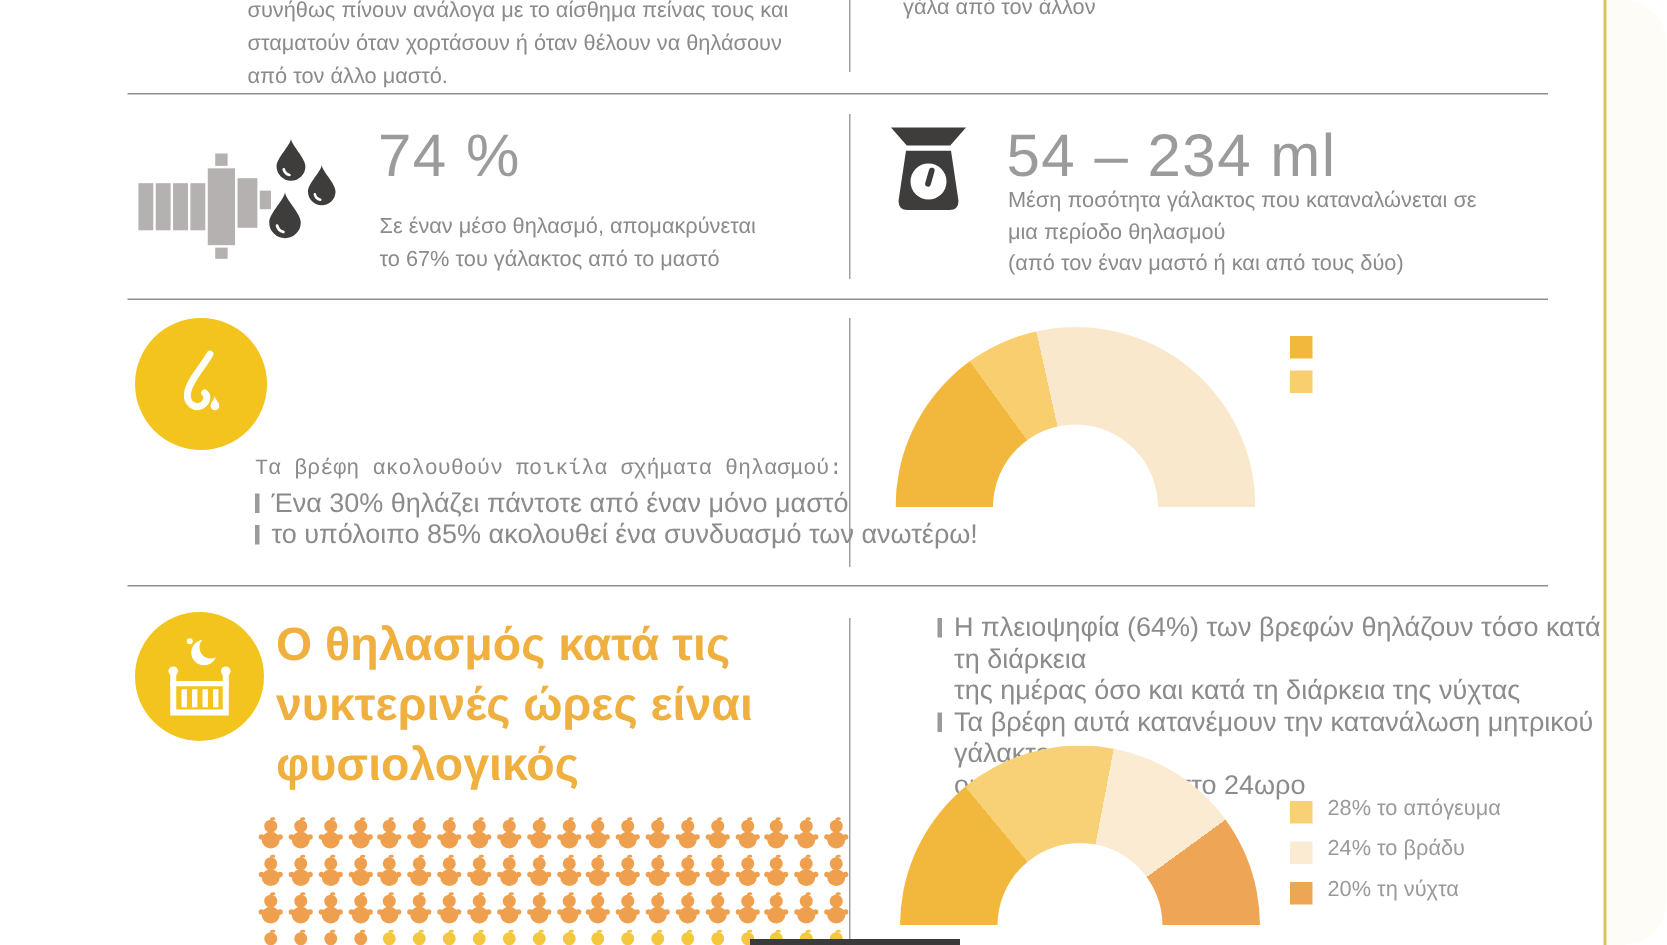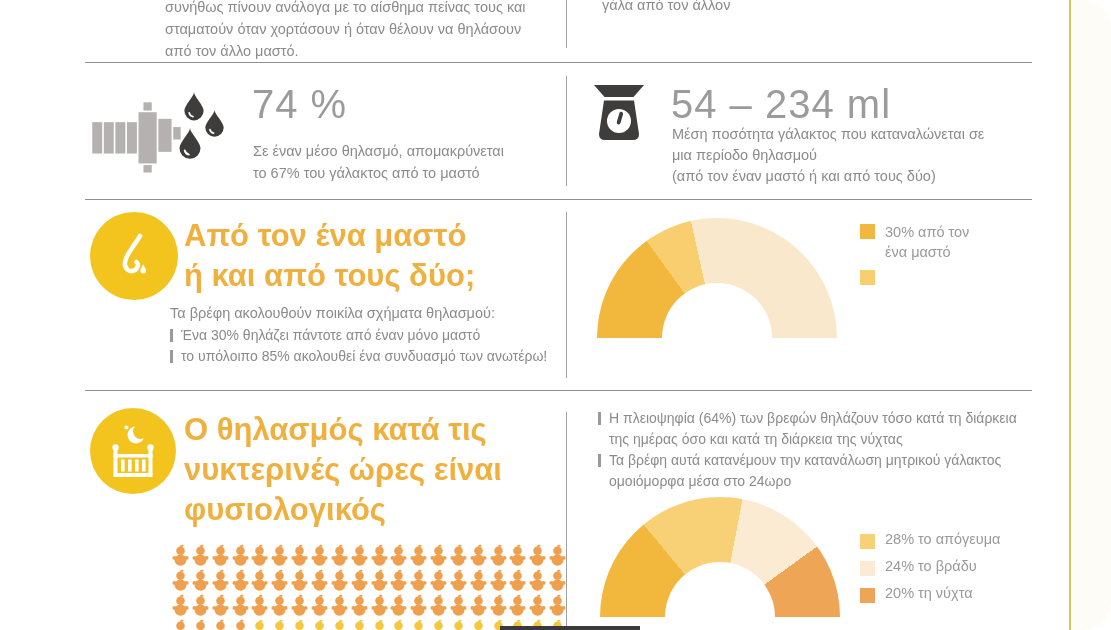--- a/index.html
+++ b/index.html
@@ -24,21 +24,21 @@
   .donut-hole{position:absolute;background:#fff;border-radius:50%;}
   
   .legend{position:absolute;display:flex;flex-direction:column;}
   .legend-item{display:flex;align-items:flex-start;margin-bottom:6px;}
   .legend-night .legend-item{margin-bottom:10px;}
   .swatch{width:15px;height:15px;flex:0 0 15px;margin-right:10px;margin-top:2px;}
   .legend-label{font-size:14.5px;line-height:20px;color:#9a9a9a;white-space:pre-line;}
   .legend-night .legend-label{line-height:15px;}
   
   .list{position:absolute;}
-  .bullet{position:relative;padding-left:11px;font-size:14px;line-height:21px;color:var(--body-text,#8b8b8b);}
+  .bullet{position:relative;padding-left:11px;font-size:18px;line-height:21px;color:var(--body-text,#8b8b8b);}
   .bullet::before{content:"";position:absolute;left:0;top:4px;width:2.5px;height:13px;background:#9a9a9a;}
   .bullet-text{white-space:pre-line;}
   
   .pictogram{position:absolute;}
   .baby{position:absolute;width:17px;height:22px;}
   .footer-bar{position:absolute;background:#3a3a3a;}
 </style>
 </head>
 <body>
 
@@ -110,37 +110,33 @@
   <div class="txt body-txt" style="left:672px;top:124px;line-height:21px;">Μέση ποσότητα γάλακτος που καταναλώνεται σε
 μια περίοδο θηλασμού
 (από τον έναν μαστό ή και από τους δύο)</div>
 
   <div class="circle-icon" style="left:90px;top:212px;width:88px;height:88px;">
     <svg width="56" height="56" viewBox="0 0 56 56">
       <path d="M34 8 C29 17 20 26 19 34 C18 41 24 45 29 42 C32 40 33 36 30.5 34" fill="none" stroke="#fff" stroke-width="4.6" stroke-linecap="round"></path>
       <path d="M37 36 c0 2.5 -2.6 4.2 -2.6 6.6 a2.9 2.9 0 0 0 5.8 0 c0 -2.4 -2.6 -4.1 -3.2 -6.6 z" fill="#fff"></path>
     </svg>
   </div>
-  <div class="heading" style="left:184px;top:216px;">Από τον ένα μαστό
-ή και από τους δύο;</div>
-  <div class="txt body-txt" style="left:170px;top:303px;line-height:21px;">Τα βρέφη ακολουθούν ποικίλα σχήματα θηλασμού:</div>
+  <div class="txt body-txt" style="left:170px;top:303px;line-height:21px;font-family:Liberation Mono, monospace;">Τα βρέφη ακολουθούν ποικίλα σχήματα θηλασμού:</div>
   <div class="list" style="left:170px;top:325px;">
       <div class="bullet"><span class="bullet-text">Ένα 30% θηλάζει πάντοτε από έναν μόνο μαστό</span></div>
       <div class="bullet"><span class="bullet-text">το υπόλοιπο 85% ακολουθεί ένα συνδυασμό των ανωτέρω!</span></div>
     </div>
 
   <div class="semi" style="left:597px;top:218px;width:240px;height:120px;">
       <div class="donut-disc" style="width: 240px; height: 240px; background: conic-gradient(from 270deg, rgb(242, 184, 61) 0deg, rgb(242, 184, 61) 54deg, rgb(248, 206, 110) 54deg, rgb(248, 206, 110) 77.4deg, rgb(250, 232, 205) 77.4deg, rgb(250, 232, 205) 180deg, rgba(255, 255, 255, 0) 180deg, rgba(255, 255, 255, 0) 360deg);"></div>
       <div class="donut-hole" style="width: 110px; height: 110px; left: 65px; bottom: -55px;"></div>
     </div>
   <div class="legend" style="left:860px;top:222px;width:180px;">
       <div class="legend-item">
         <span class="swatch" style="background: rgb(242, 184, 61);"></span>
-        <span class="legend-label">30% από τον
-ένα μαστό</span>
       </div>
       <div class="legend-item">
         <span class="swatch" style="background: rgb(248, 206, 110);"></span>
       </div>
     </div>
 
   <div class="circle-icon" style="left:90px;top:408px;width:86px;height:86px;">
     <svg width="60" height="60" viewBox="0 0 60 60">
       <circle cx="33" cy="14" r="8.5" fill="#fff"></circle>
       <circle cx="37.5" cy="10.5" r="7.5" fill="currentColor"></circle>
@@ -156,21 +152,21 @@
         <rect x="32" y="38.5" width="3.6" height="12"></rect>
           <rect x="39" y="38.5" width="3.6" height="12"></rect>
         <rect x="10.5" y="52" width="39" height="4"></rect>
       </g>
     </svg>
   </div>
   <div class="heading" style="left:184px;top:410px;">Ο θηλασμός κατά τις
 νυκτερινές ώρες είναι
 φυσιολογικός</div>
 
-  <div class="list" style="left:598px;top:408px;width:460px;">
+  <div class="list" style="left:625px;top:408px;width:460px;">
       <div class="bullet"><span class="bullet-text">Η πλειοψηφία (64%) των βρεφών θηλάζουν τόσο κατά τη διάρκεια
 της ημέρας όσο και κατά τη διάρκεια της νύχτας</span></div>
       <div class="bullet"><span class="bullet-text">Τα βρέφη αυτά κατανέμουν την κατανάλωση μητρικού γάλακτος
 ομοιόμορφα μέσα στο 24ωρο</span></div>
     </div>
 
   <div class="pictogram" style="left:172px;top:544px;width:400px;height:100px;">
       <div class="baby" style="left: 0px; top: 0px;"><svg width="17" height="22" viewBox="0 0 20 26">
           <g fill="#EFA04E">
             <path d="M9.5 3.5 Q9 0.5 12.5 1 Q14 1.2 13.5 3 Z"></path>

